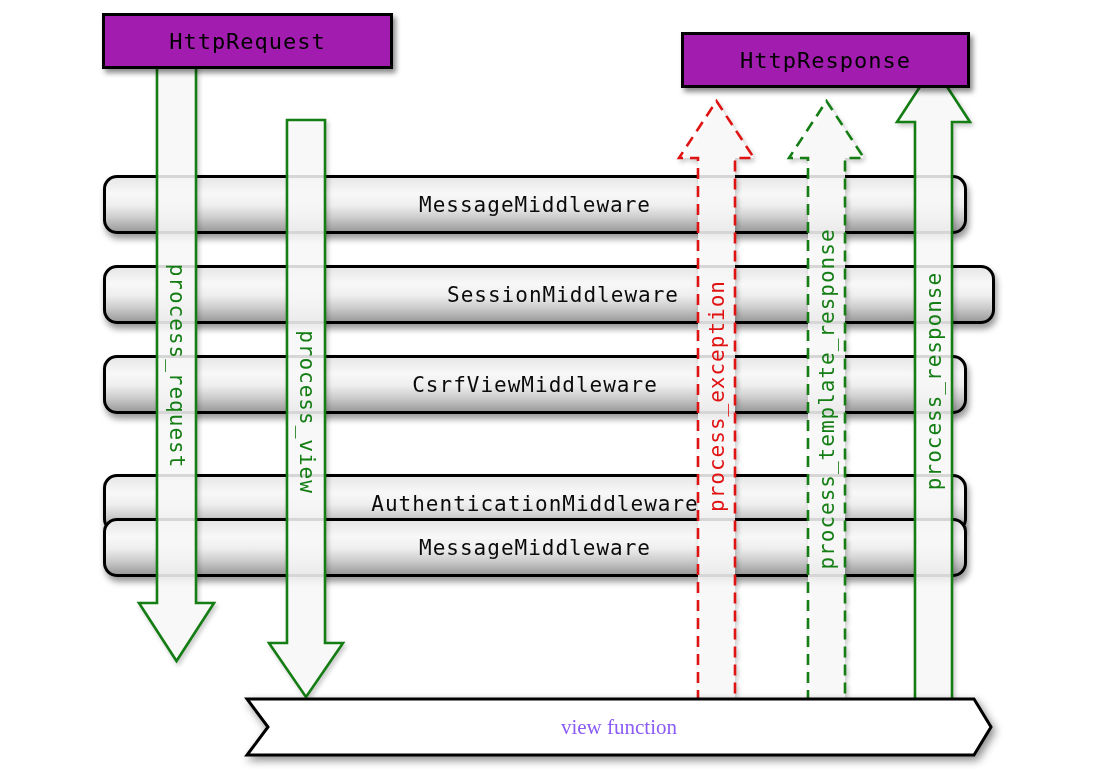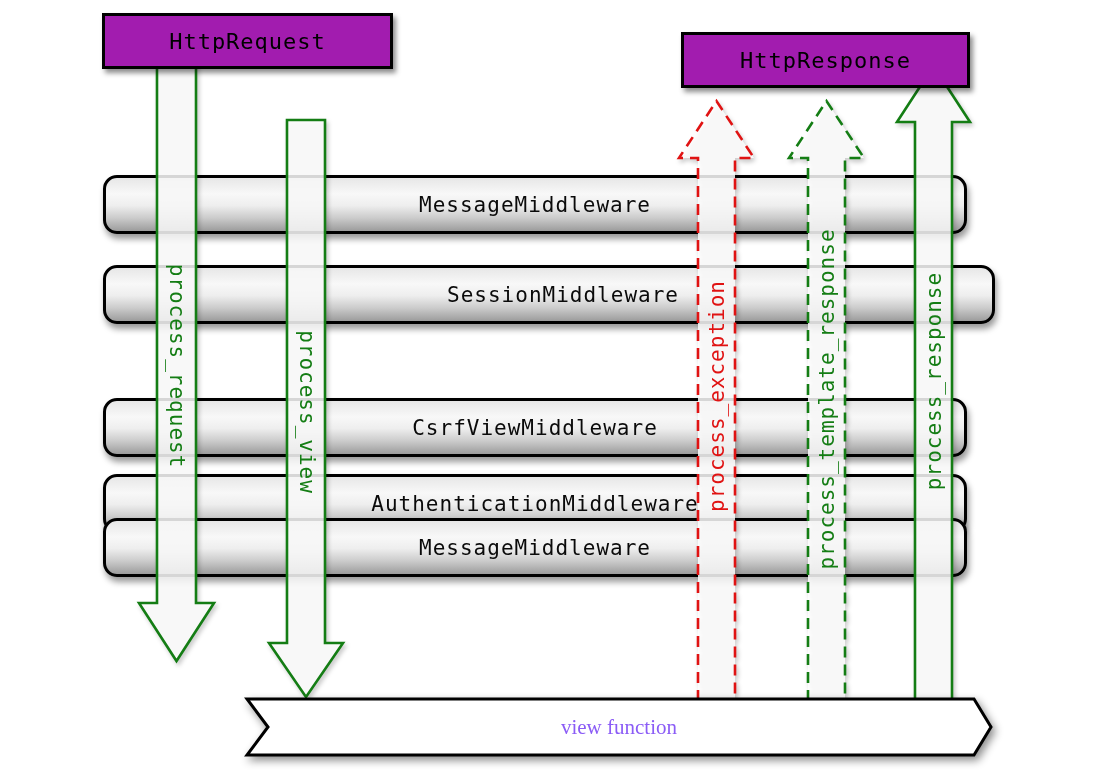--- a/index.html
+++ b/index.html
@@ -28,21 +28,21 @@
     position:absolute;
     left:103px;width:858px;height:53px;
     border:3px solid #000000;
     border-radius:14px;
     background:linear-gradient(180deg,#e7e7e7 0%,#f8f8f8 30%,#eeeeee 52%,#cccccc 75%,#9c9c9c 100%);
     box-shadow:2px 5px 6px rgba(0,0,0,0.40);
     display:flex;align-items:center;justify-content:center;
     font-size:21px;color:#0a0a0a;letter-spacing:1px;
     z-index:1;
   }
-  #mw-0{top:175px;} #mw-1{top:265px;padding-left:28px;} #mw-2{top:355px;margin-top:43px;}
+  #mw-0{top:175px;} #mw-1{top:265px;padding-left:28px;} #mw-2{top:355px;}
   #mw-3{top:445px;margin-top:29px;} #mw-4{top:518px;}
   
   #arrows-svg{position:absolute;left:0;top:0;z-index:3;}
   .arrow-shape{fill:rgba(255,255,255,0.84);}
   .arrow-solid{stroke:#147d14;stroke-width:2.6;}
   .arrow-dash-red{stroke:#e01313;stroke-width:2.6;stroke-dasharray:11 7;}
   .arrow-dash-green{stroke:#147d14;stroke-width:2.6;stroke-dasharray:11 7;}
   .shadowed{filter:drop-shadow(2px 3px 2px rgba(0,0,0,0.22));}
   
   .v-label{

